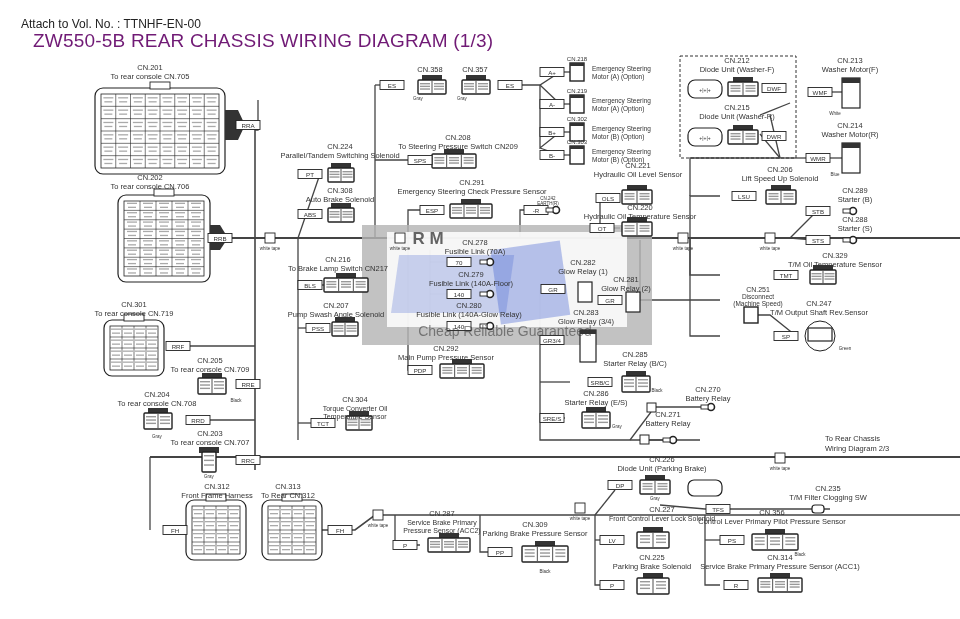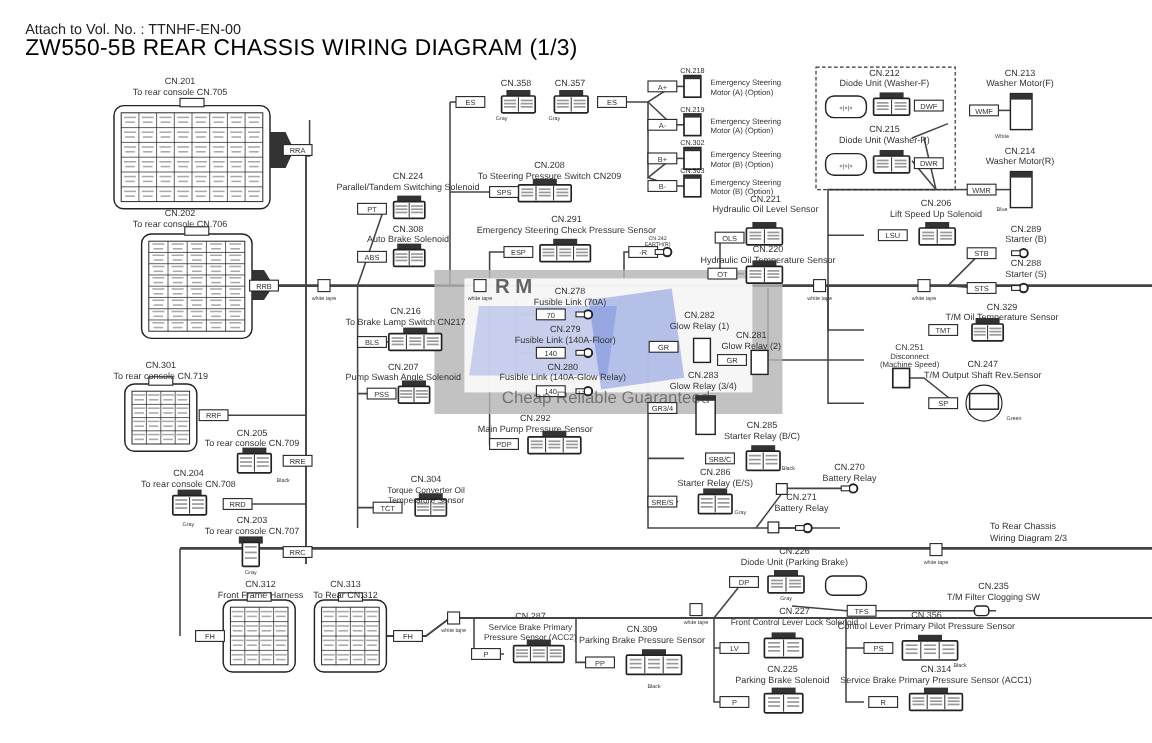--- a/index.html
+++ b/index.html
@@ -1,18 +1,18 @@
 <!DOCTYPE html>
 <html><head>
 <meta charset="utf-8">
 <style>
   html,body{margin:0;padding:0;background:#fff;}
   body{width:960px;height:619px;position:relative;overflow:hidden;font-family:"Liberation Sans",sans-serif;color:#222;}
   .hdr-attach{position:absolute;left:21px;top:17px;font-size:12px;color:#222;}
-  .hdr-title{position:absolute;left:21px;top:30px;font-size:19px;color:#000000;letter-spacing:0.2px;}
+  .hdr-title{position:absolute;left:33px;top:30px;font-size:19px;color:#701a75;letter-spacing:0.2px;}
   svg#dg{position:absolute;left:0;top:0;}
   .lbl{font-family:"Liberation Sans",sans-serif;fill:#333;}
 </style>
 </head>
 <body>
 
 <div class="hdr-attach">Attach to Vol. No. : TTNHF-EN-00</div>
 <div class="hdr-title">ZW550-5B REAR CHASSIS WIRING DIAGRAM (1/3)</div>
 
 <svg id="dg" width="960" height="619" viewBox="0 0 960 619">

